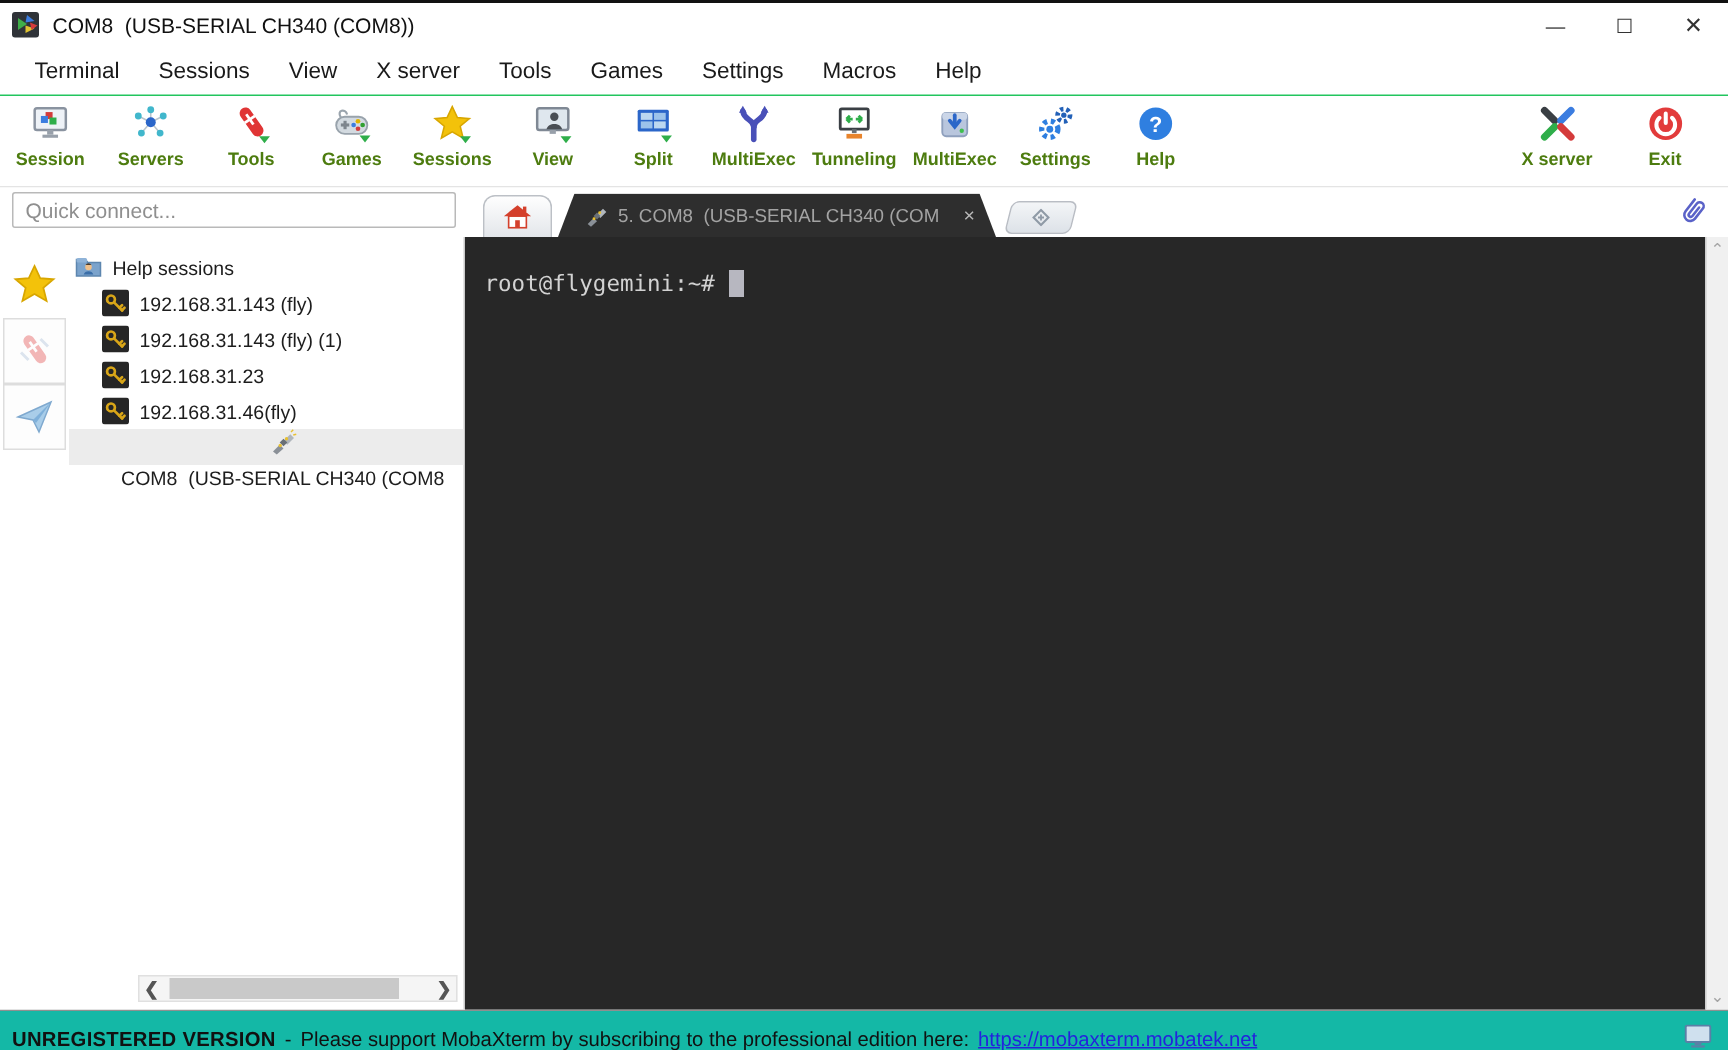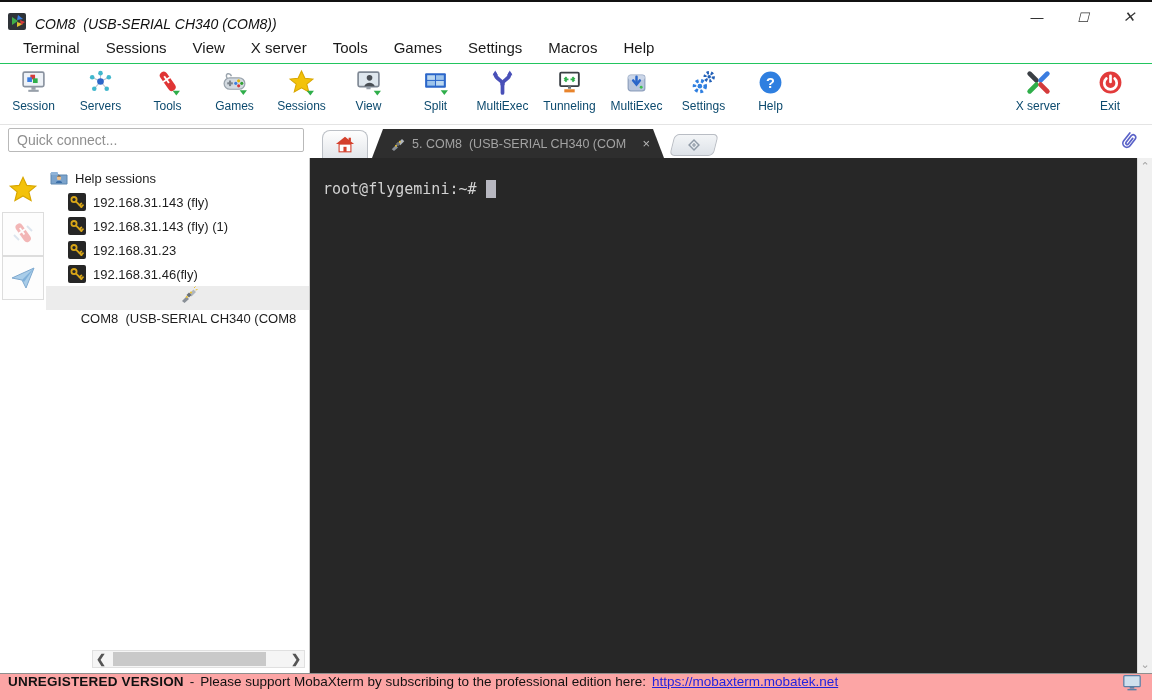--- a/index.html
+++ b/index.html
@@ -1,36 +1,36 @@
 <!DOCTYPE html>
 <html><head>
 <meta charset="utf-8">
 <style>
   * { box-sizing: border-box; margin: 0; padding: 0; }
   html,body { width:1152px; height:700px; overflow:hidden; }
   body { font-family: "Liberation Sans", sans-serif; background:#fff; }
   .app { width:1152px; height:700px; display:flex; flex-direction:column; border-top:2px solid #111; background:#fff; }
 
   
-  .titlebar { height:30px; display:flex; align-items:flex-end; padding-left:8px; background:#fff;font-style:italic; }
+  .titlebar { height:30px; display:flex; align-items:center; padding-left:8px; background:#fff; }
   .app-icon { width:20px; height:20px; margin-right:7px; display:inline-flex; }
   .title { font-size:14px; color:#111; white-space:pre; }
   .wincontrols { margin-left:auto; display:flex; height:100%; }
   .winbtn { width:46px; height:100%; display:flex; align-items:center; justify-content:center; font-size:13px; color:#333; cursor:default; }
   .winbtn.close { font-size:15px; }
 
   
   .menubar { height:32px; display:flex; align-items:center; padding-left:10px; gap:0; background:#fff; border-bottom:1px solid #22c55e; }
   .menuitem { font-size:15px; color:#1a1a1a; padding:4px 13px; white-space:pre; }
 
   
   .toolbar { height:61px; display:flex; align-items:flex-start; background:#fff; border-bottom:1px solid #e4e4e4; padding-top:5px; }
   .titem { width:67px; display:flex; flex-direction:column; align-items:center; gap:3px; cursor:default; }
   .titem .ticon { width:27px; height:27px; display:flex; align-items:center; justify-content:center; }
-  .titem .tlabel { font-size:12px; color:#0c4a6e; white-space:nowrap; }
+  .titem .tlabel { font-size:12px; color:#4d7c0f; white-space:nowrap;font-weight:bold; }
   .tright { margin-left:auto; display:flex; padding-right:6px; }
   .tright .titem { width:72px; }
 
   
   .tabrow { height:33px; position:relative; background:#fff; }
   .qcwrap { position:absolute; left:8px; top:3px; }
   .qc { width:296px; height:24px; border:1px solid #b9b9b9; border-radius:2px; font-size:14px; padding:0 8px; color:#a16207; font-family:"Liberation Sans",sans-serif; }
   .qc::placeholder { color:#8f8f8f; }
   .tabstrip { position:absolute; left:322px; bottom:0; display:flex; align-items:flex-end; }
   .hometab { width:46px; height:28px; background:linear-gradient(#fefefe,#e3e6ea); border:1px solid #bcc0c6; border-bottom:none; border-radius:8px 8px 0 0; display:flex; align-items:center; justify-content:center; }
@@ -59,21 +59,21 @@
   .hthumb { position:absolute; left:4px; right:22px; top:1px; height:14px; background:#c9c9c9; }
 
   
   .termwrap { flex:1; display:flex; min-width:0; }
   .terminal { flex:1; background:#272727; padding:22px 0 0 13px; font-family:"DejaVu Sans Mono", monospace; font-size:15px; color:#d2d2d2; }
   .promptline { display:flex; align-items:center; white-space:pre; }
   .cursor { width:10px; height:18px; background:#b7b7c0; margin-left:9px; display:inline-block; }
   .vscroll { width:15px; background:#f0f0f0; border-left:1px solid #dcdcdc; display:flex; flex-direction:column; justify-content:space-between; align-items:center; padding:2px 0; color:#a4a4a4; font-size:11px; }
 
   
-  .statusbar { height:26px; display:flex; align-items:flex-start; padding:0 10px 0 8px; background:#fca5a5; font-size:13.5px; color:#111; gap:6px; }
+  .statusbar { height:26px; display:flex; align-items:flex-end; padding:0 10px 0 8px; background:#14b8a6; font-size:13.5px; color:#111; gap:6px; }
   .sb-bold { font-weight:bold; letter-spacing:.2px; }
   .sb-link { color:#2323dd; }
   .sb-right { margin-left:auto; display:flex; }
 
   svg { display:block; }
 </style>
 </head>
 <body>
 
 <div class="app">

